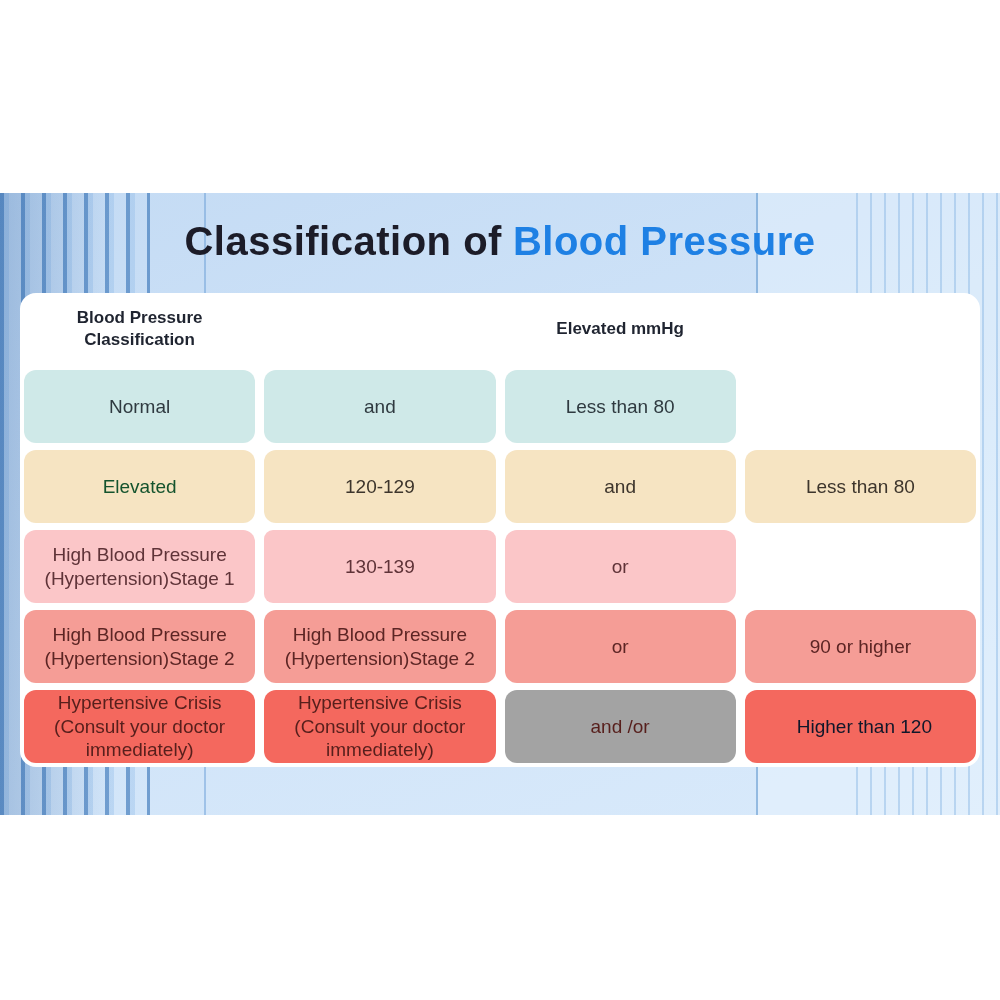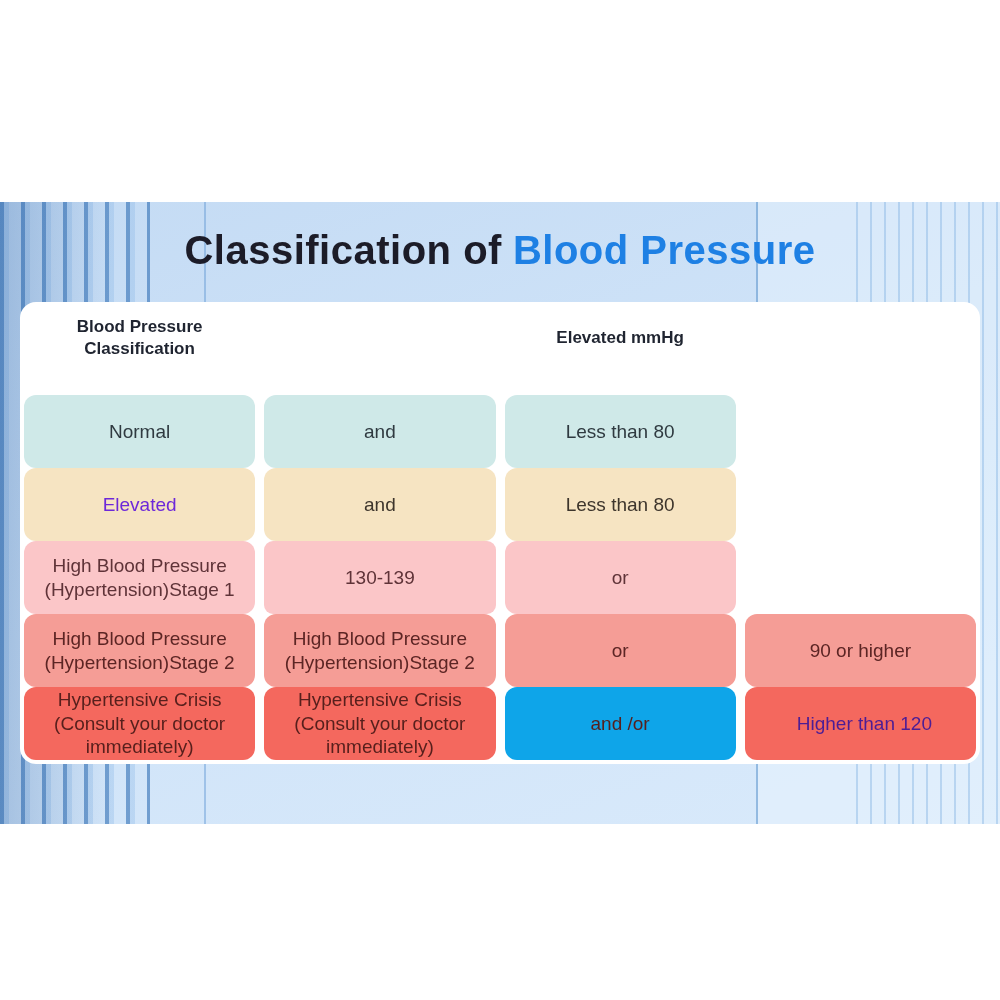--- a/index.html
+++ b/index.html
@@ -7,21 +7,21 @@
   body {
     width: 1000px; height: 1000px;
     background: #ffffff;
     font-family: "Liberation Sans", sans-serif;
     overflow: hidden;
     position: relative;
   }
 
   
   .stage {
-    position: absolute; top: 202px; left: 0;
+    position: absolute; top: 193px; left: 0;
     width: 1000px; height: 622px;
     background: linear-gradient(160deg, #c4dbf4 0%, #cfe3f8 45%, #d9eafb 100%);
     overflow: hidden;
   }
 
   
   .stripes-left {
     position: absolute; top: 0; left: 0; width: 150px; height: 100%;
     background:
       repeating-linear-gradient(90deg,
@@ -66,21 +66,21 @@
     padding: 0 4px 4px 4px;
   }
   .header-row {
     display: grid; grid-template-columns: repeat(4, 1fr); column-gap: 9px;
     height: 72px; align-items: center;
   }
   .header-cell {
     text-align: center; font-size: 17px; font-weight: bold;
     color: #1f2430; white-space: pre-line; line-height: 1.3;
   }
-  .rows { display: grid; margin-top: 21px; }
+  .rows { display: grid; row-gap: 7px; margin-top: 5px; }
   .row  { display: grid; grid-template-columns: repeat(4, 1fr); column-gap: 9px; }
   .cell {
     height: 73px; border-radius: 12px;
     display: flex; align-items: center; justify-content: center;
     text-align: center; font-size: 19px; line-height: 1.25;
     white-space: pre-line;
   }
 </style>
 </head>
 <body>
@@ -101,21 +101,22 @@
       <div class="header-cell"></div>
       <div class="header-cell">Elevated mmHg</div>
     </div>
     <div class="rows">
         <div class="row">
     <div class="cell" style="background: rgb(207, 233, 232); color: rgb(47, 58, 64);">Normal</div>
     <div class="cell" style="background: rgb(207, 233, 232); color: rgb(47, 58, 64);">and</div>
     <div class="cell" style="background: rgb(207, 233, 232); color: rgb(47, 58, 64);">Less than 80</div>
   </div>
         <div class="row">
-    <div class="cell" style="background: rgb(246, 228, 194); color: #6d28d9;">Elevated</div>
+    <div class="cell" style="background: rgb(246, 228, 194); color: #14532d;">Elevated</div>
+    <div class="cell" style="background: rgb(246, 228, 194); color: rgb(61, 53, 44);">120-129</div>
     <div class="cell" style="background: rgb(246, 228, 194); color: rgb(61, 53, 44);">and</div>
     <div class="cell" style="background: rgb(246, 228, 194); color: rgb(61, 53, 44);">Less than 80</div>
   </div>
         <div class="row">
     <div class="cell" style="background: rgb(251, 198, 200); color: rgb(95, 51, 56);">High Blood Pressure
 (Hypertension)Stage 1</div>
     <div class="cell" style="background: rgb(251, 198, 200); color: rgb(95, 51, 56); border-radius: 9px;">130-139</div>
     <div class="cell" style="background: rgb(251, 198, 200); color: rgb(95, 51, 56);">or</div>
   </div>
         <div class="row">
@@ -126,18 +127,18 @@
     <div class="cell" style="background: rgb(245, 157, 150); color: rgb(92, 37, 36);">or</div>
     <div class="cell" style="background: rgb(245, 157, 150); color: rgb(92, 37, 36);">90 or higher</div>
   </div>
         <div class="row">
     <div class="cell" style="background: rgb(244, 104, 94); color: rgb(87, 31, 28);">Hypertensive Crisis
 (Consult your doctor
 immediately)</div>
     <div class="cell" style="background: rgb(244, 104, 94); color: rgb(87, 31, 28);">Hypertensive Crisis
 (Consult your doctor
 immediately)</div>
-    <div class="cell" style="background: #0ea5e9; color: rgb(87, 31, 28);">and /or</div>
-    <div class="cell" style="background: rgb(244, 104, 94); color: #4c1d95; padding-left: 8px;">Higher than 120</div>
+    <div class="cell" style="background: #a3a3a3; color: rgb(87, 31, 28);">and /or</div>
+    <div class="cell" style="background: rgb(244, 104, 94); color: #0f172a; padding-left: 8px;">Higher than 120</div>
   </div>
       </div>
   </div>
 </div>
 
 </body></html>

